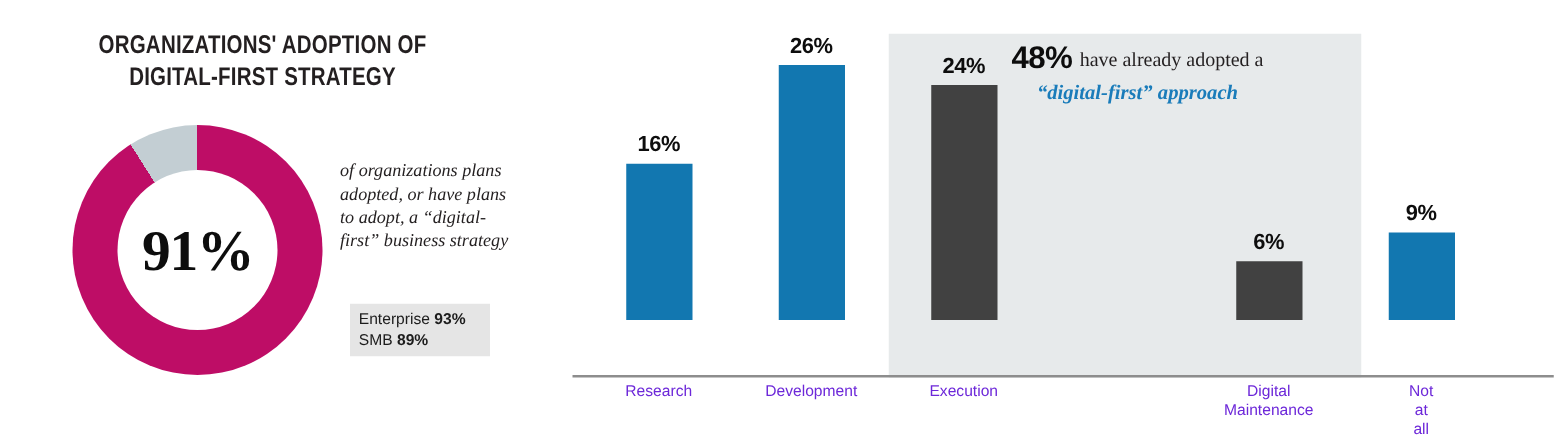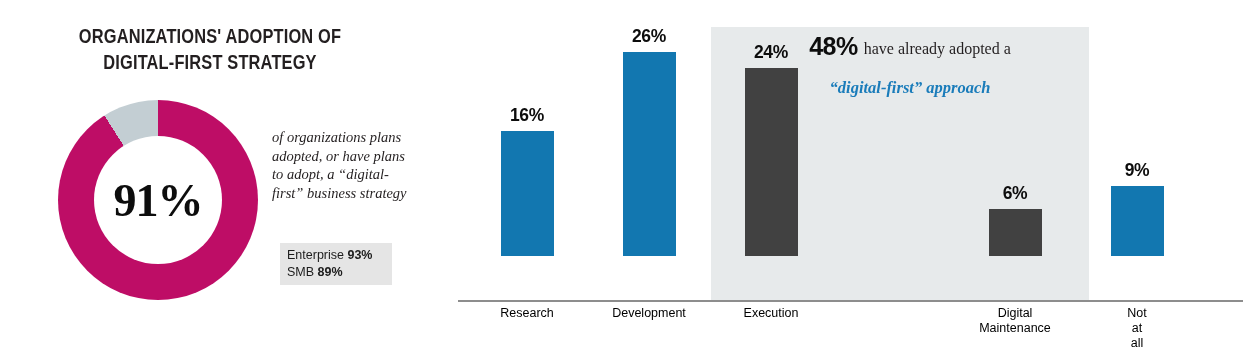--- a/index.html
+++ b/index.html
@@ -143,21 +143,21 @@
     padding-left: 6px;
     margin-top: 40px;
   }
   #chart-callout .co-blue {
     display: block;
     font-family: "Liberation Serif", serif;
     font-style: italic;
     font-weight: 700;
     font-size: 16.5px;
     color: #1a7cba;
-    margin-top: 16px;
+    margin-top: 2px;
   }
 
   #chart-plot {
     position: absolute;
     left: 0; top: 0;
     width: 807px; height: 302px;
   }
   #chart-axis-line {
     position: absolute;
     left: 18px; top: 300px;
@@ -185,21 +185,21 @@
     color: #0d0d0d;
     letter-spacing: -0.3px;
   }
   .bar-label {
     position: absolute;
     left: 0; width: 122px;
     top: 306px;
     text-align: center;
     font-size: 12.5px;
     line-height: 1.18;
-    color: #000000;
+    color: #6d28d9;
   }
 </style>
 </head>
 <body>
 
 <div id="left-panel">
 
   <div id="donut-title">
     <span class="t-line1">ORGANIZATIONS' ADOPTION OF</span>
     <span class="t-line2"><span class="t-strong">DIGITAL-FIRST</span><span class="t-reg">&nbsp;</span><span class="t-reg">STRATEGY</span></span>

